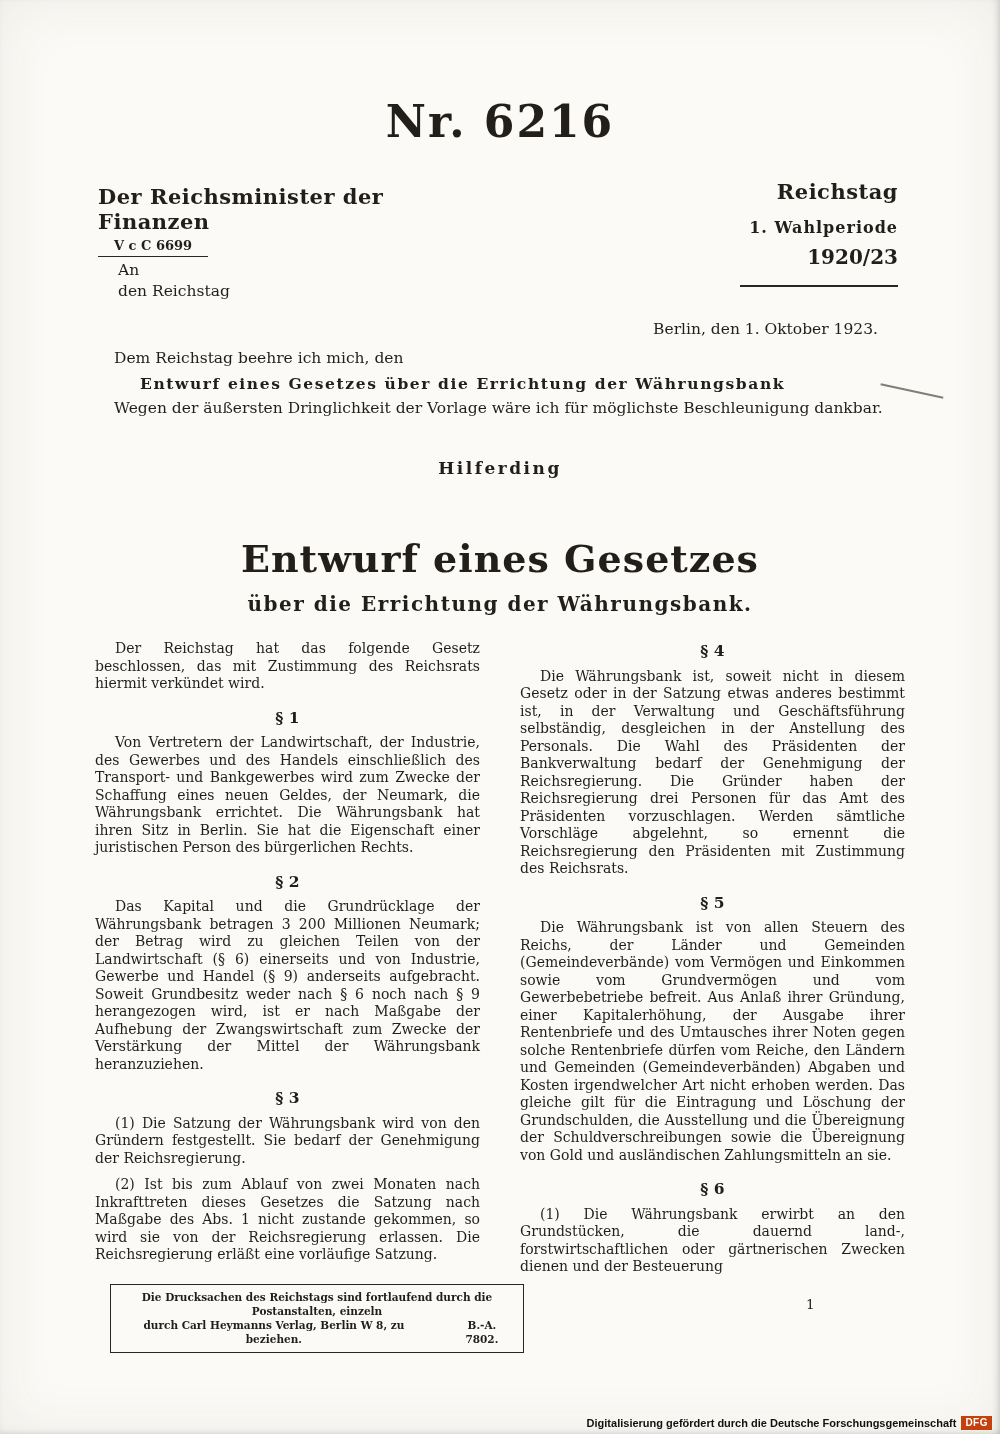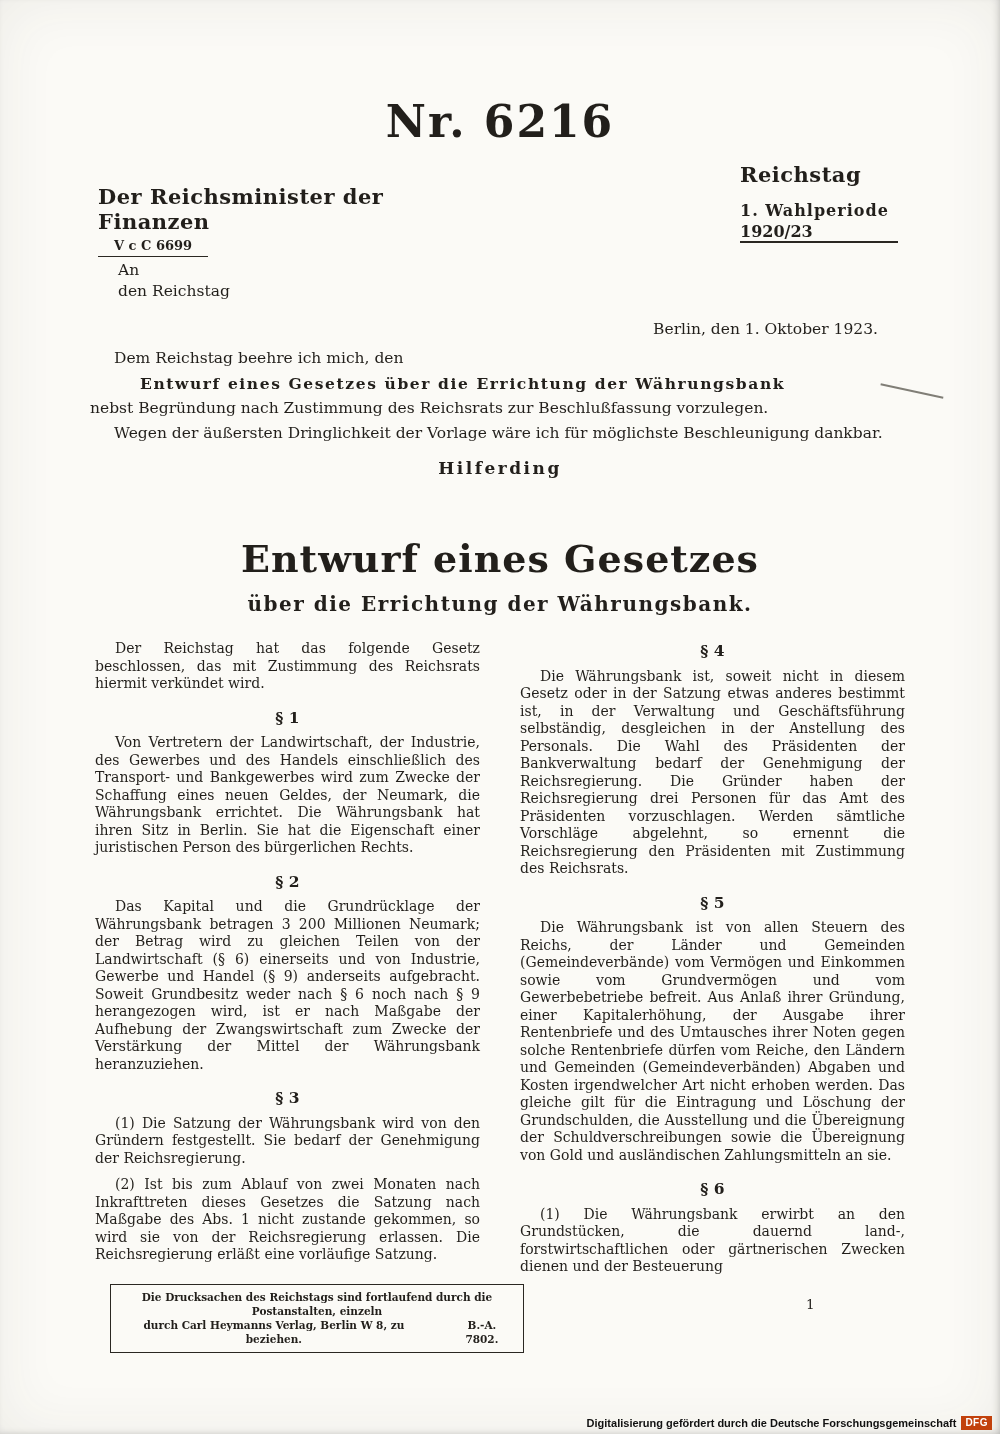--- a/index.html
+++ b/index.html
@@ -24,26 +24,26 @@
   }
   .sender {
     position: absolute; left: 98px; top: 184px; width: 350px; text-align: left;
   }
   .sender-name { font-size: 21px; font-weight: bold; letter-spacing: 0.5px; }
   .sender-ref {
     display: inline-block; margin-top: 4px; font-size: 13px; font-weight: bold;
     border-bottom: 1px solid #2a2722; padding: 0 16px 3px;
   }
   .head-right {
-    position: absolute; right: 102px; top: 162px; width: 158px; text-align: left;
-    border-bottom: 2px solid #2a2722; padding-bottom: 0;
+    position: absolute; right: 102px; top: 179px; width: 158px; text-align: right;
+    border-bottom: 2px solid #2a2722; padding-bottom: 16px;
   }
   .head-right .hr1 { font-size: 21px; font-weight: bold; letter-spacing: 0.5px; }
   .head-right .hr2 { font-size: 16px; font-weight: bold; letter-spacing: 1px; margin-top: 14px; }
-  .head-right .hr3 { font-size: 16px; font-weight: bold; margin-top: 2px; }
+  .head-right .hr3 { font-size: 20px; font-weight: bold; margin-top: 8px; }
 
   .recipient { position: absolute; left: 118px; top: 260px; font-size: 15.5px; line-height: 21px; }
   .dateline  { position: absolute; right: 122px; top: 320px; font-size: 15.5px; }
 
   
   .cover { position: absolute; left: 90px; top: 346px; width: 824px; font-size: 15.5px; line-height: 25px; }
   .cover .c1 { text-indent: 24px; }
   .cover .subject { margin-left: 50px; font-weight: bold; letter-spacing: 1.6px; }
   .cover .c3 { text-indent: 0; }
   .cover .c4 { text-indent: 24px; }
@@ -121,21 +121,20 @@
     <div>den Reichstag</div>
   </div>
 
   <div class="dateline">Berlin, den 1. Oktober 1923.</div>
 
   <div class="scan-stroke"></div>
 
   <div class="cover">
     <div class="c1">Dem Reichstag beehre ich mich, den</div>
     <div class="subject">Entwurf eines Gesetzes über die Errichtung der Währungsbank</div>
-    <div class="c3">nebst Begründung nach Zustimmung des Reichsrats zur Beschlußfassung vorzulegen.</div>
     <div class="c4">Wegen der äußersten Dringlichkeit der Vorlage wäre ich für möglichste Beschleunigung dankbar.</div>
   </div>
 
   <div class="signature">Hilferding</div>
 
   <div class="law-title">Entwurf eines Gesetzes</div>
   <div class="law-subtitle">über die Errichtung der Währungsbank.</div>
 
   <div class="columns">
     <div class="col">

